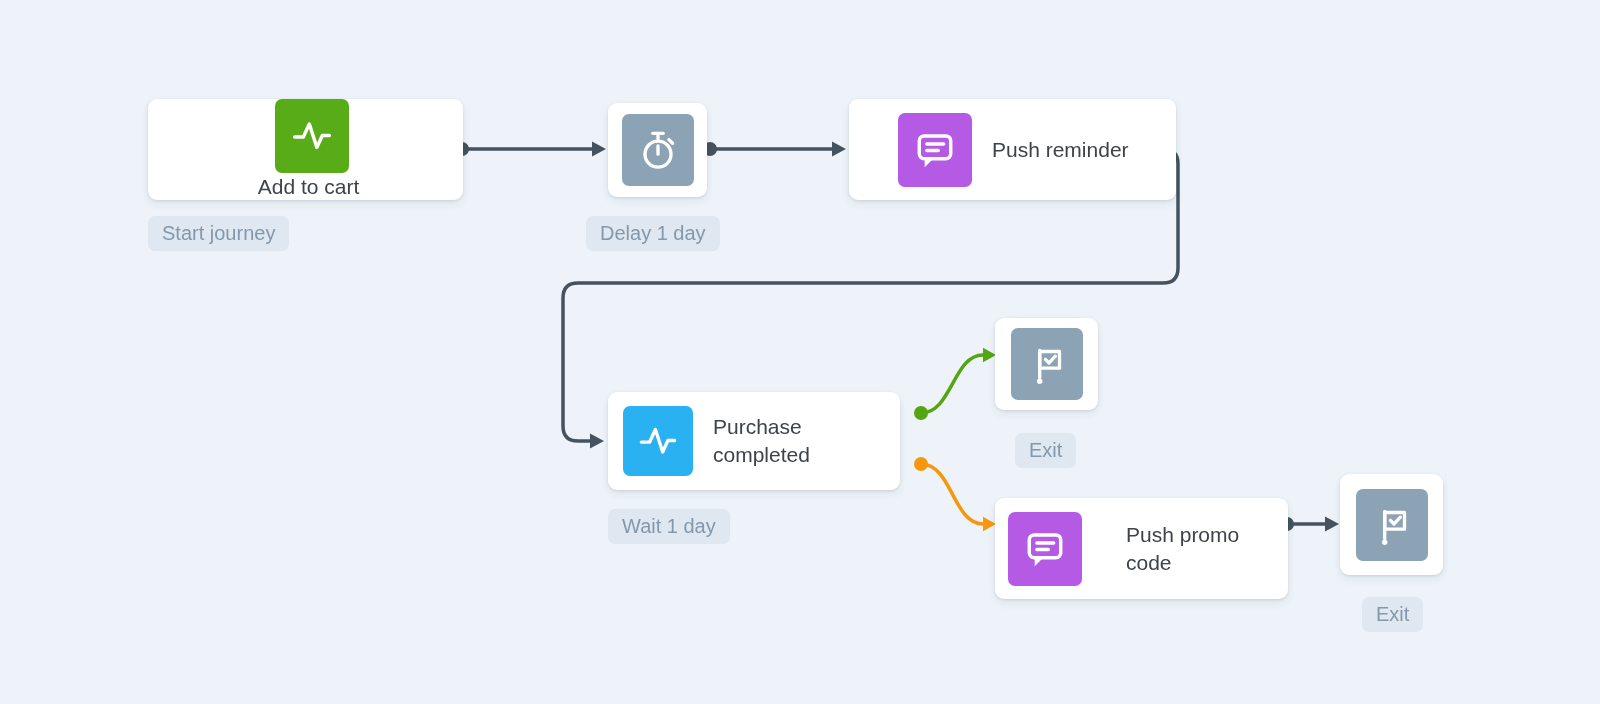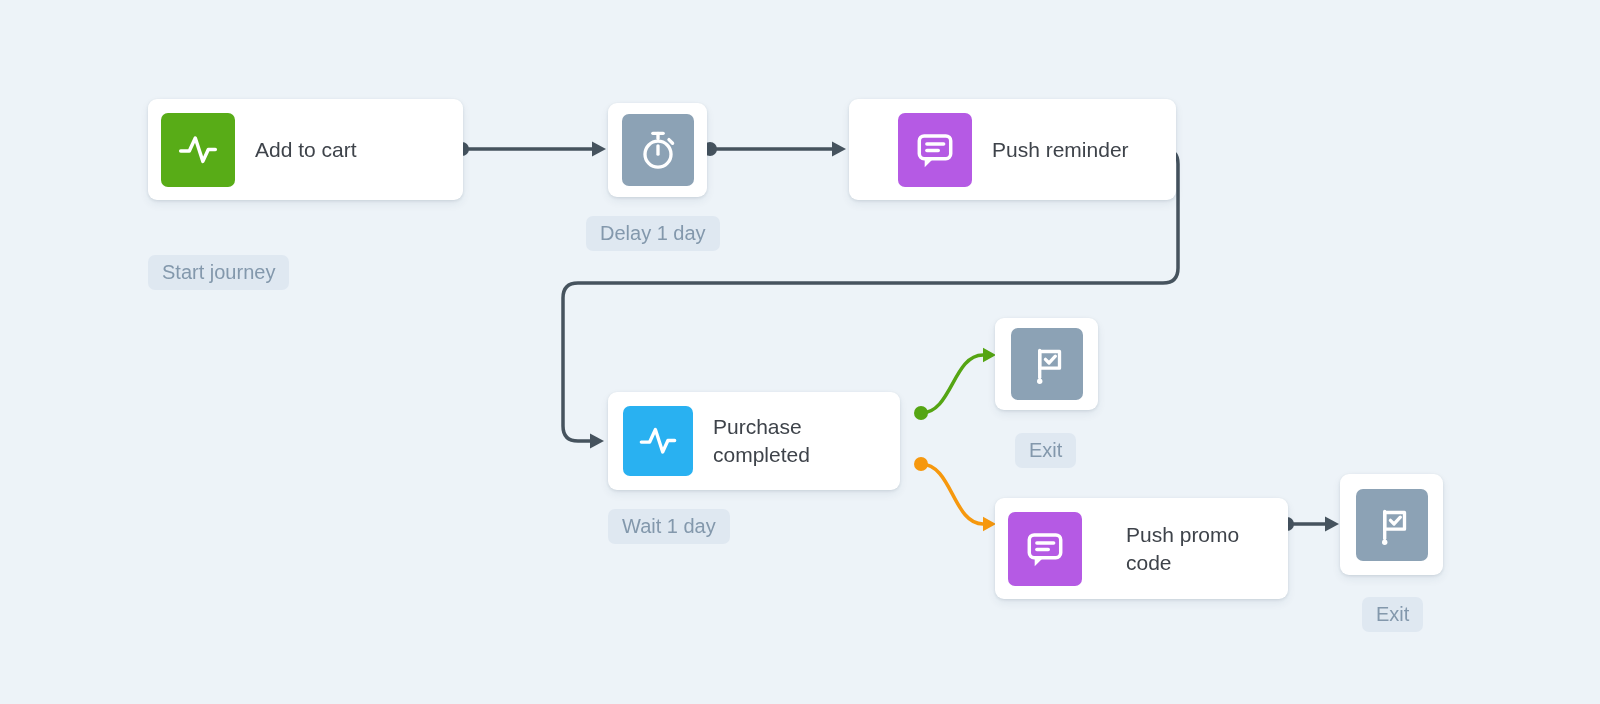--- a/index.html
+++ b/index.html
@@ -73,29 +73,29 @@
       <path d="M983 516.8 L996 524 L983 531.2 Z" fill="#f6980e" stroke="none"></path>
     </g>
 
     <g stroke="#46535e" stroke-width="3.5" fill="none" stroke-linecap="round">
       <circle cx="1287" cy="524" r="7" fill="#46535e" stroke="none"></circle>
       <line x1="1287" y1="524" x2="1325" y2="524"></line>
       <path d="M1325 516.6 L1339 524 L1325 531.4 Z" fill="#46535e" stroke="none"></path>
     </g>
   </svg>
 
-  <div class="card" style="left:148px;top:99px;width:315px;height:101px;">
+  <div class="card" style="left:148px;top:99px;width:315px;height:101px;flex-direction:column;">
     <div class="node-icon icon-lg green">
       <svg class="glyph" width="52" height="52" viewBox="0 0 48 48">
         <path d="M8 25 H16 L21.5 13 L28.5 34.5 L33.5 23.5 H40"></path>
       </svg>
     </div>
     <div class="label">Add to cart</div>
   </div>
-  <div class="badge" style="left:148px;top:216px;margin-top:39px;">Start journey</div>
+  <div class="badge" style="left:148px;top:216px;">Start journey</div>
 
   <div class="card" style="left:608px;top:103px;width:99px;height:94px;">
     <div class="node-icon icon-center slate">
       <svg class="glyph" width="50" height="50" viewBox="0 0 48 48">
         <line x1="19" y1="8" x2="29" y2="8"></line>
         <line x1="24" y1="8" x2="24" y2="13"></line>
         <line x1="34.5" y1="14" x2="38" y2="17.5"></line>
         <circle cx="24" cy="28" r="12.5"></circle>
         <line x1="24" y1="28" x2="24" y2="20"></line>
       </svg>

